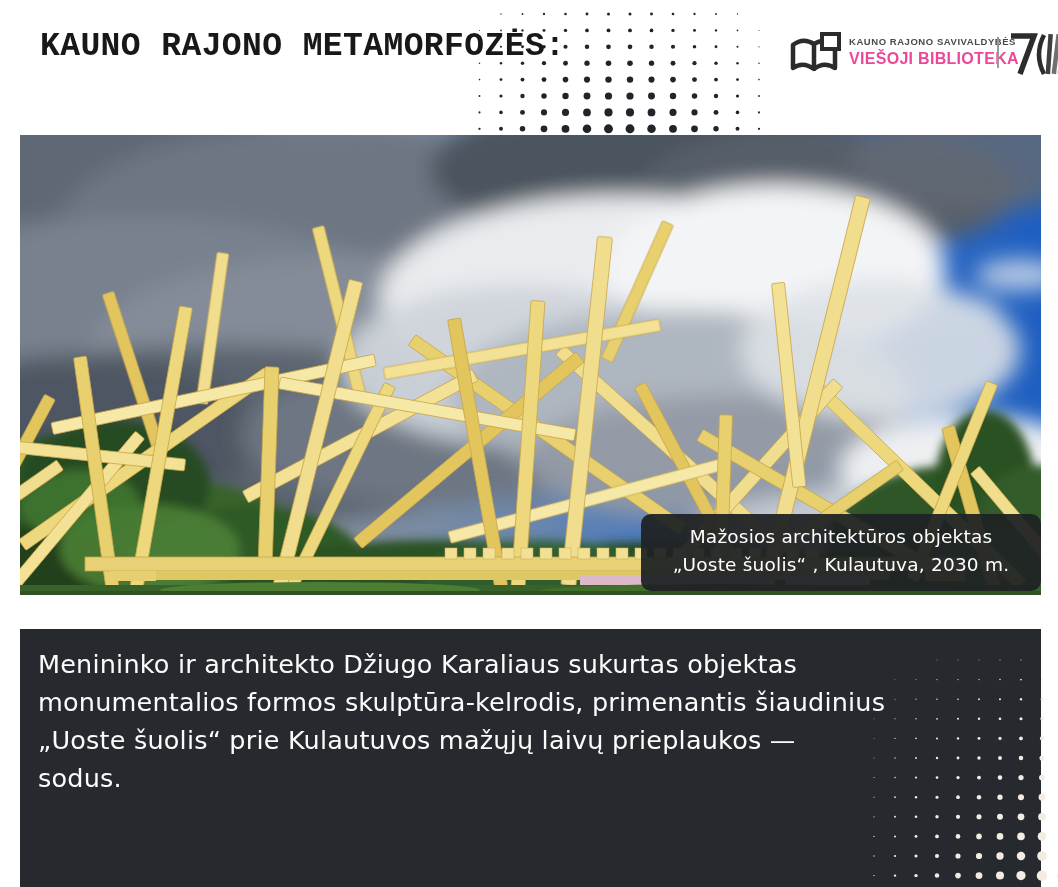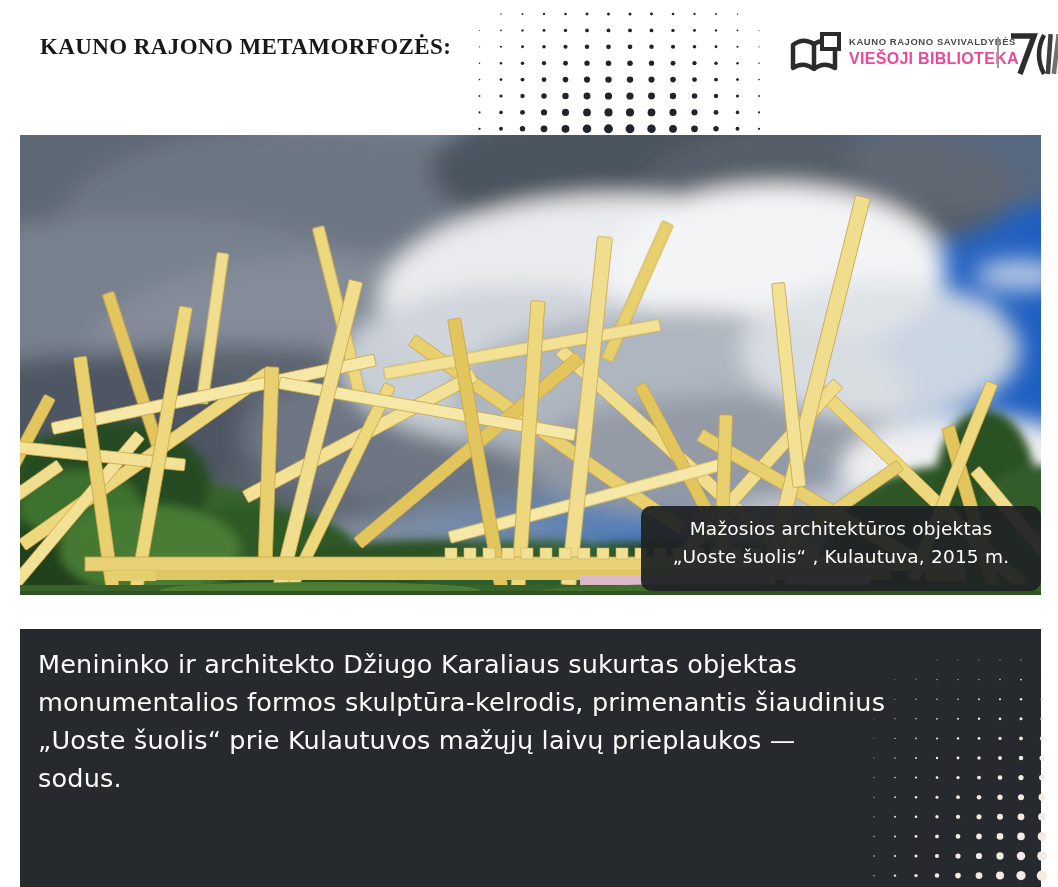--- a/index.html
+++ b/index.html
@@ -3,41 +3,41 @@
 <meta charset="utf-8">
 <style>
   html,body{margin:0;padding:0;}
   body{
     width:1058px;height:887px;position:relative;overflow:hidden;
     background:#ffffff;
     font-family:"DejaVu Sans","Liberation Sans",sans-serif;
   }
   .page-title{
     position:absolute;left:40px;top:31px;z-index:4;
-    font-family:Liberation Serif, serif;
-    font-weight:700;font-size:23px;line-height:31px;
+    font-family:Liberation Mono, monospace;
+    font-weight:700;font-size:33px;line-height:31px;
     letter-spacing:.4px;color:#17181a;
   }
   .dots-top{position:absolute;left:450px;top:6px;z-index:1;}
   .logo{position:absolute;left:0;top:0;width:1058px;height:110px;z-index:4;}
   .logo .book{position:absolute;left:787px;top:31px;}
   .logo .org{position:absolute;left:849px;top:36px;font-family:"Liberation Sans",sans-serif;}
   .logo .org .small{font-size:9.5px;font-weight:700;letter-spacing:.55px;color:#4a4a4a;white-space:nowrap;}
   .logo .org .big{font-size:16px;font-weight:700;letter-spacing:.3px;color:#ec4899;margin-top:3px;white-space:nowrap;}
   .logo .divider{position:absolute;left:997px;top:37px;width:2px;height:31px;background:#9a9a9a;}
   .logo .seventy{position:absolute;left:1008px;top:31px;}
   .photo{
     position:absolute;left:20px;top:135px;width:1021px;height:460px;z-index:2;
     overflow:hidden;background:#5b74a0;
   }
   .photo svg.art{position:absolute;left:0;top:0;}
   .caption{
     position:absolute;right:0;bottom:4px;width:380px;z-index:3;
     background:rgba(31,34,36,0.94);border-radius:10px;
-    padding:9px 10px 20px 10px;text-align:center;
+    padding:9px 10px 12px 10px;text-align:center;
     color:#ffffff;font-size:18.5px;line-height:28px;letter-spacing:.2px;
   }
   .info-panel{
     position:absolute;left:20px;top:629px;width:1021px;height:332px;z-index:1;
     background:#262a2e;box-sizing:border-box;
     padding:16px 24px 0 18px;
   }
   .info-text{
     color:#fbfbfb;font-size:25.5px;line-height:38px;letter-spacing:.2px;
     font-weight:400;
@@ -316,21 +316,21 @@
     <g>
       <rect x="0" y="450" width="1021" height="10" fill="#39612a"></rect>
       <ellipse cx="300" cy="455" rx="160" ry="8" fill="#4d7d33"></ellipse>
       <ellipse cx="700" cy="456" rx="180" ry="7" fill="#436f2c"></ellipse>
       <rect x="0" y="456" width="1021" height="4" fill="#2f5124"></rect>
     </g>
   </svg>
 
   <figcaption class="caption" style="background: rgba(31, 34, 36, 0.94);">
     <div>Mažosios architektūros objektas</div>
-    <div>„Uoste šuolis“ , Kulautuva, 2015 m.</div>
+    <div>„Uoste šuolis“ , Kulautuva, 2030 m.</div>
   </figcaption>
 </figure>
 
 <section class="info-panel" style="background: rgb(38, 42, 46);">
   <div class="info-text">
     <div>Menininko ir architekto Džiugo Karaliaus sukurtas objektas</div>
     <div>monumentalios formos skulptūra-kelrodis, primenantis šiaudinius</div>
     <div>„Uoste šuolis“ prie Kulautuvos mažųjų laivų prieplaukos —</div>
     <div>sodus.</div>
   </div>

